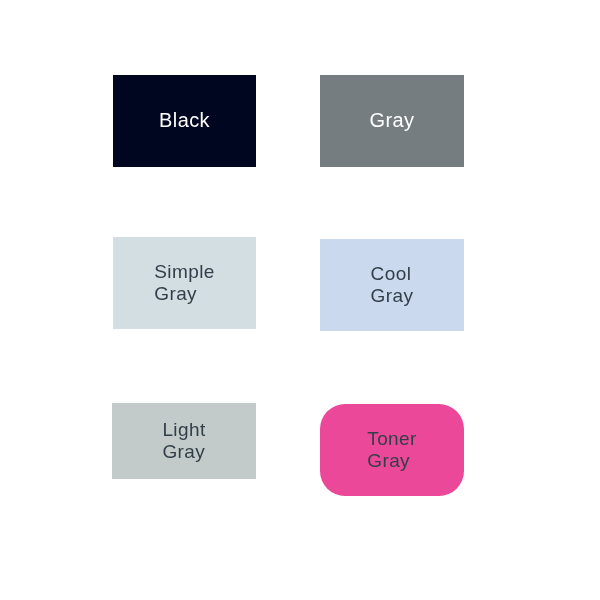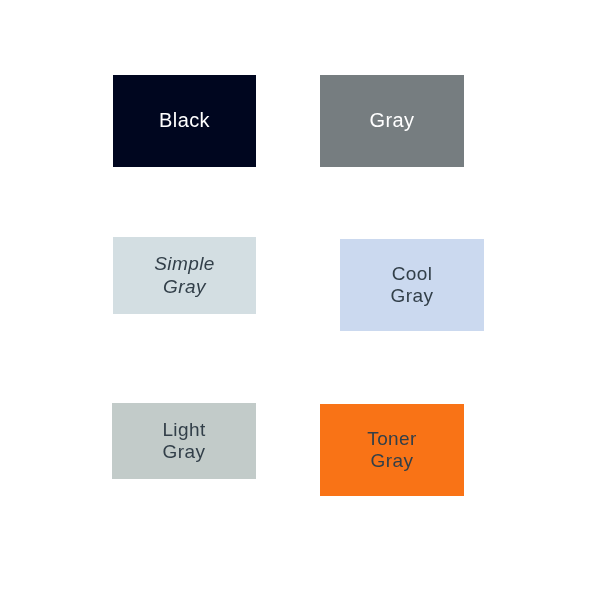--- a/index.html
+++ b/index.html
@@ -20,39 +20,39 @@
     height: 600px;
     background: #ffffff;
   }
 
   .swatch {
     position: absolute;
     display: flex;
     align-items: center;
     justify-content: center;
     box-sizing: border-box;
-    text-align: center;
+    text-align: left;
   }
 
   .swatch-label {
     font-family: "Liberation Sans", sans-serif;
     font-size: 20px;
     font-weight: 400;
     line-height: 1.18;
     letter-spacing: 0.4px;
     white-space: pre-line;
     -webkit-font-smoothing: antialiased;
   }
 
   
   .pos-r1c1 { left: 113px; top: 75px;  width: 143px; height: 92px; }
   .pos-r1c2 { left: 320px; top: 75px;  width: 144px; height: 92px; }
   
-  .pos-r2c1 { left: 113px; top: 237px; width: 143px; height: 77px; font-style: italic; }
-  .pos-r2c2 { left: 320px; top: 239px; width: 144px; height: 92px; margin-left: 20px; }
+  .pos-r2c1 { left: 113px; top: 237px; width: 143px; height: 92px; }
+  .pos-r2c2 { left: 320px; top: 239px; width: 144px; height: 92px; }
   
   .pos-r3c1 { left: 112px; top: 403px; width: 144px; height: 76px; }
   .pos-r3c2 { left: 320px; top: 404px; width: 144px; height: 92px; }
 
   .label-single { font-size: 20px; }
   .label-double { font-size: 19px; }
 </style>
 </head>
 <body style="background-color: rgb(255, 255, 255);">
 
@@ -74,18 +74,18 @@
   <div class="swatch pos-r2c2" style="background-color: rgb(203, 217, 239);">
     <span class="swatch-label label-double" style="color: rgb(50, 63, 73);">Cool
 Gray</span>
   </div>
 
   <div class="swatch pos-r3c1" style="background-color: rgb(194, 203, 201);">
     <span class="swatch-label label-double" style="color: rgb(50, 63, 73);">Light
 Gray</span>
   </div>
 
-  <div class="swatch pos-r3c2" style="background-color: #f97316;">
+  <div class="swatch pos-r3c2" style="background-color: #ec4899; border-radius: 25px;">
     <span class="swatch-label label-double" style="color: rgb(50, 63, 73);">Toner
 Gray</span>
   </div>
 
 </div>
 
 </body></html>

